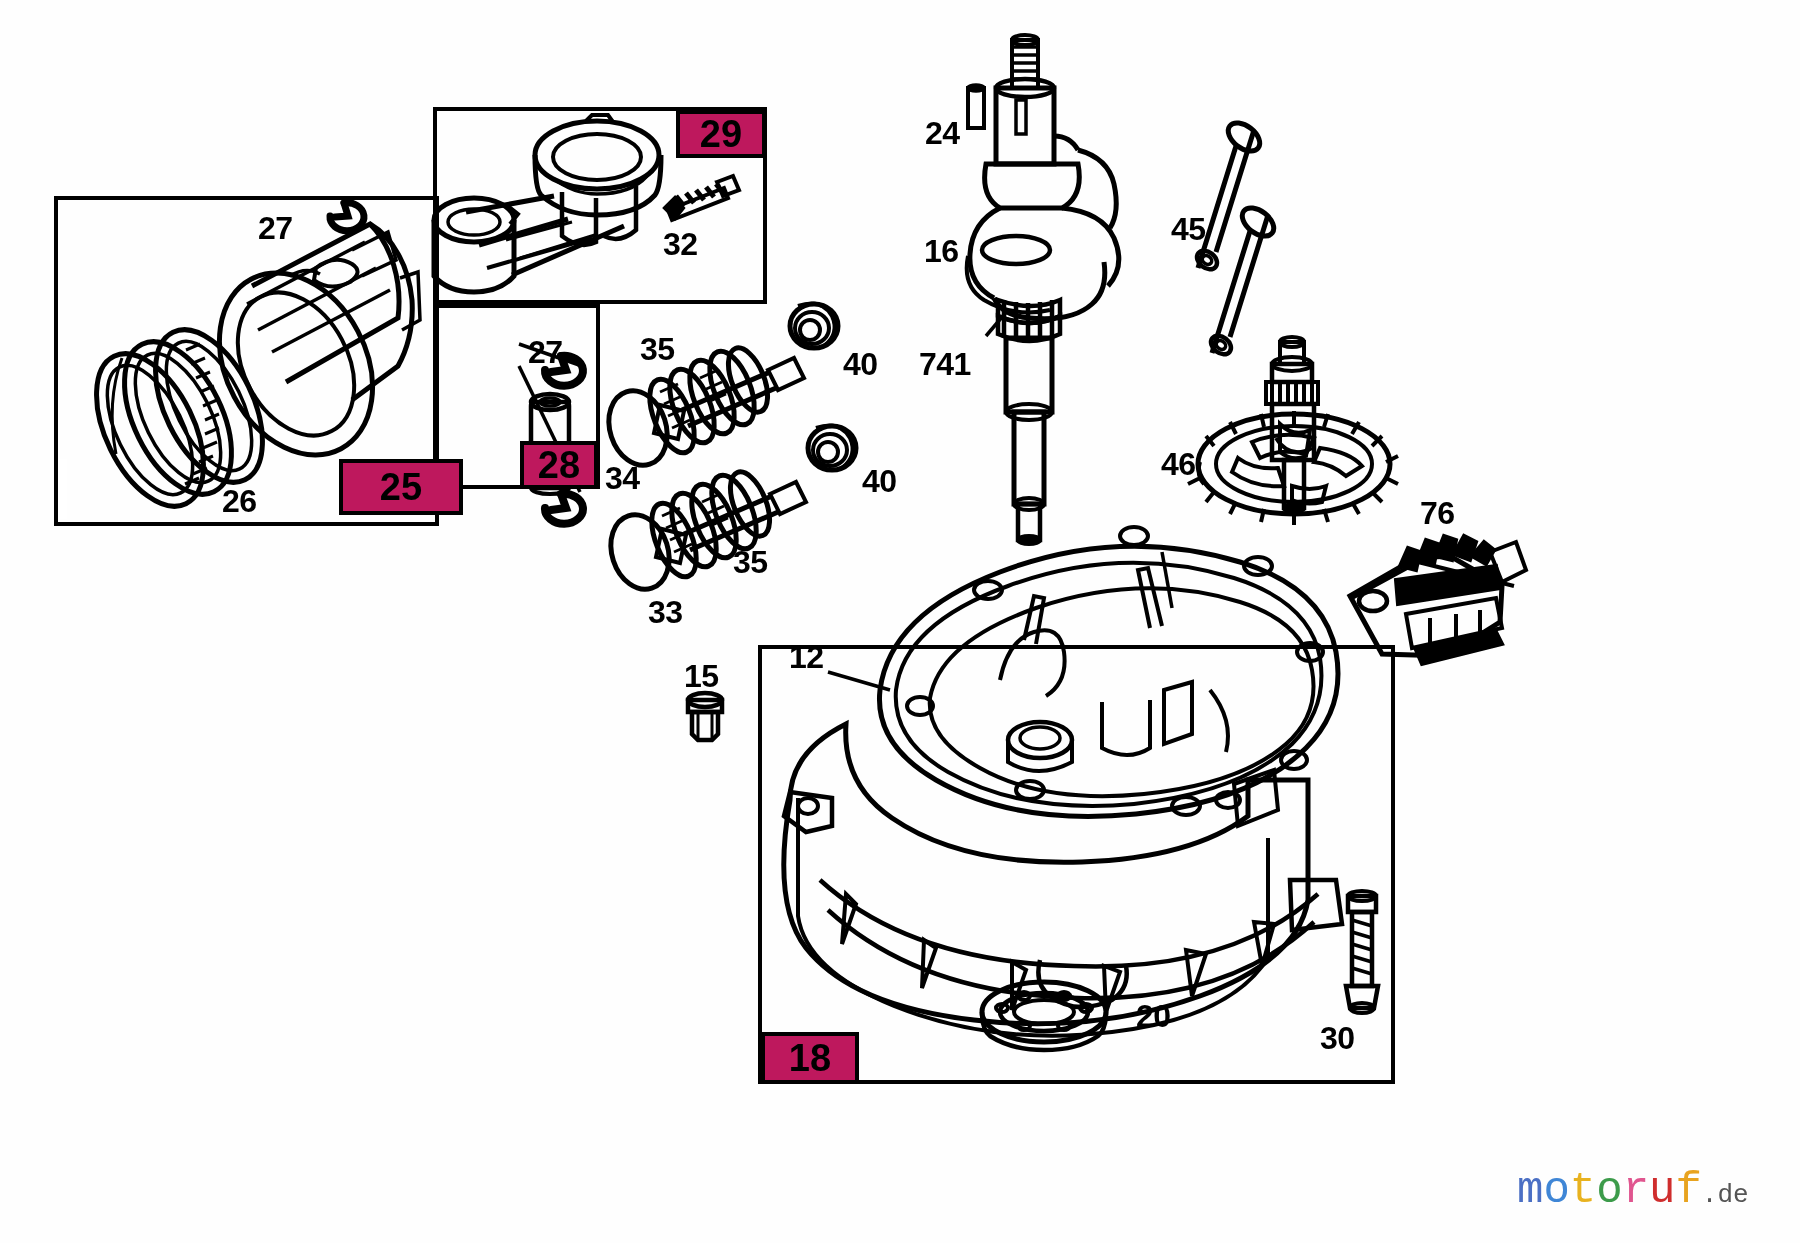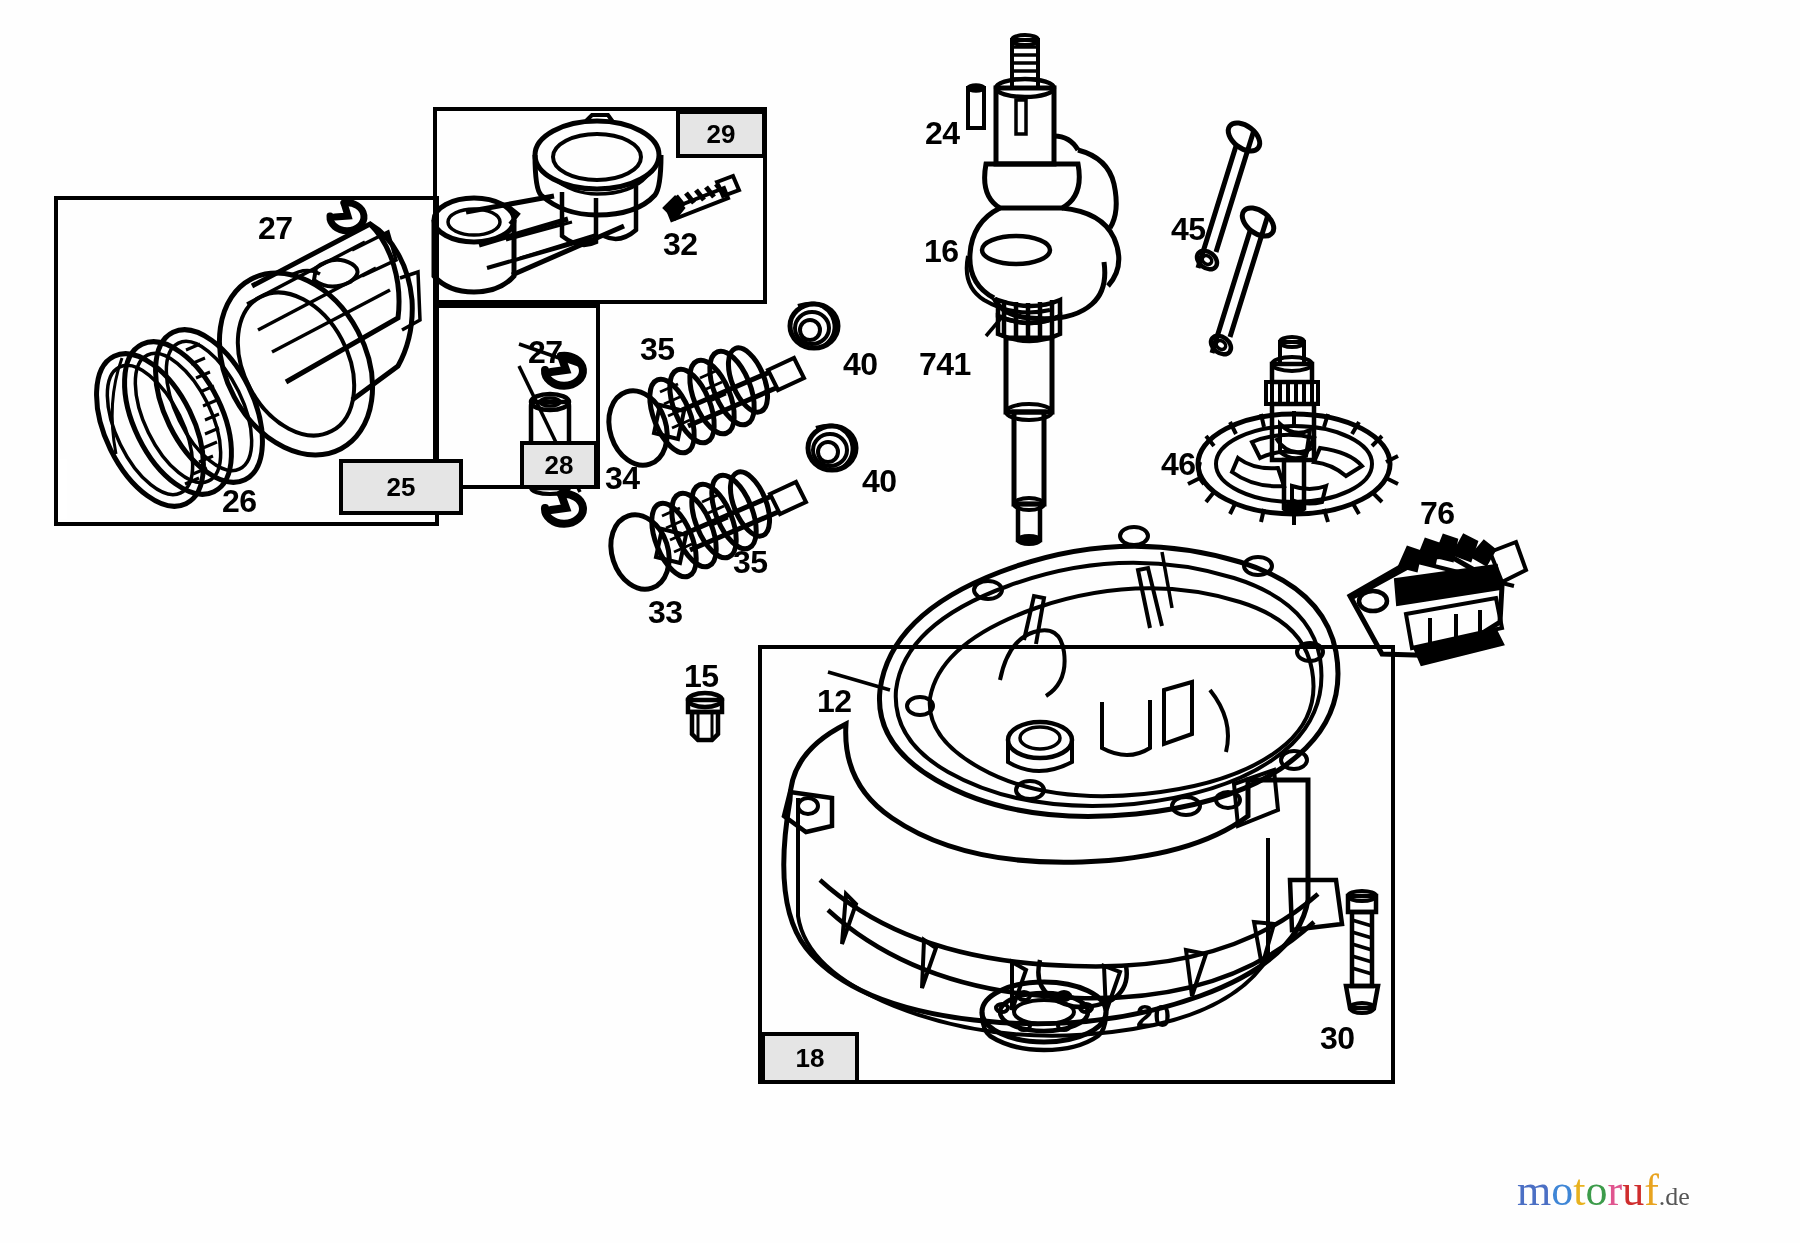--- a/index.html
+++ b/index.html
@@ -18,37 +18,37 @@
     font-size:32px;
     letter-spacing:-0.5px;
     line-height:1;
     white-space:nowrap;
     user-select:none;
   }
   .boxlbl{
     position:absolute;
     box-sizing:border-box;
     border:4px solid #000;
-    background:#e5e5e5;
+    background:#be185d;
     font-family:"Liberation Sans", sans-serif;
     font-weight:bold;
-    font-size:26px;
+    font-size:38px;
     color:#000;
     display:flex;align-items:center;justify-content:center;
     line-height:1;
   }
   .groupbox{
     position:absolute;
     box-sizing:border-box;
     border:4px solid #000;
     background:transparent;
   }
   .wm{
     position:absolute;
-    font-family:Liberation Serif, serif;
+    font-family:Liberation Mono, monospace;
     font-size:44px;
     white-space:nowrap;
     user-select:none;
     letter-spacing:0px;
   }
   .wm span{display:inline;}
   .wm .de{font-size:26px;}
 </style>
 </head>
 <body>
@@ -439,21 +439,21 @@
   <div class="lbl" style="left:862px;top:465px;">40</div>
   <div class="lbl" style="left:733px;top:546px;">35</div>
   <div class="lbl" style="left:648px;top:596px;">33</div>
   <div class="lbl" style="left:925px;top:117px;">24</div>
   <div class="lbl" style="left:924px;top:235px;">16</div>
   <div class="lbl" style="left:919px;top:348px;">741</div>
   <div class="lbl" style="left:1171px;top:213px;">45</div>
   <div class="lbl" style="left:1161px;top:448px;">46</div>
   <div class="lbl" style="left:1420px;top:497px;">76</div>
   <div class="lbl" style="left:684px;top:660px;">15</div>
-  <div class="lbl" style="left:789px;top:685px;margin-left:28px;">12</div>
+  <div class="lbl" style="left:789px;top:641px;">12</div>
   <div class="lbl" style="left:1136px;top:1000px;">20</div>
   <div class="lbl" style="left:1320px;top:1022px;">30</div>
 
   <div class="boxlbl" style="left:676px;top:110px;width:90px;height:48px;">29</div>
   <div class="boxlbl" style="left:339px;top:459px;width:124px;height:56px;">25</div>
   <div class="boxlbl" style="left:520px;top:441px;width:78px;height:48px;">28</div>
   <div class="boxlbl" style="left:761px;top:1032px;width:98px;height:52px;">18</div>
 
   <div class="wm" style="left:1517px;top:1165px;">
     <span style="color:#4b6fc4;">m</span><span style="color:#3f86d6;">o</span><span style="color:#e8b21f;">t</span><span style="color:#3c9b4a;">o</span><span style="color:#e0558f;">r</span><span style="color:#cf2d2d;">u</span><span style="color:#e8a31f;">f</span><span class="de" style="color:#555555;">.de</span>

